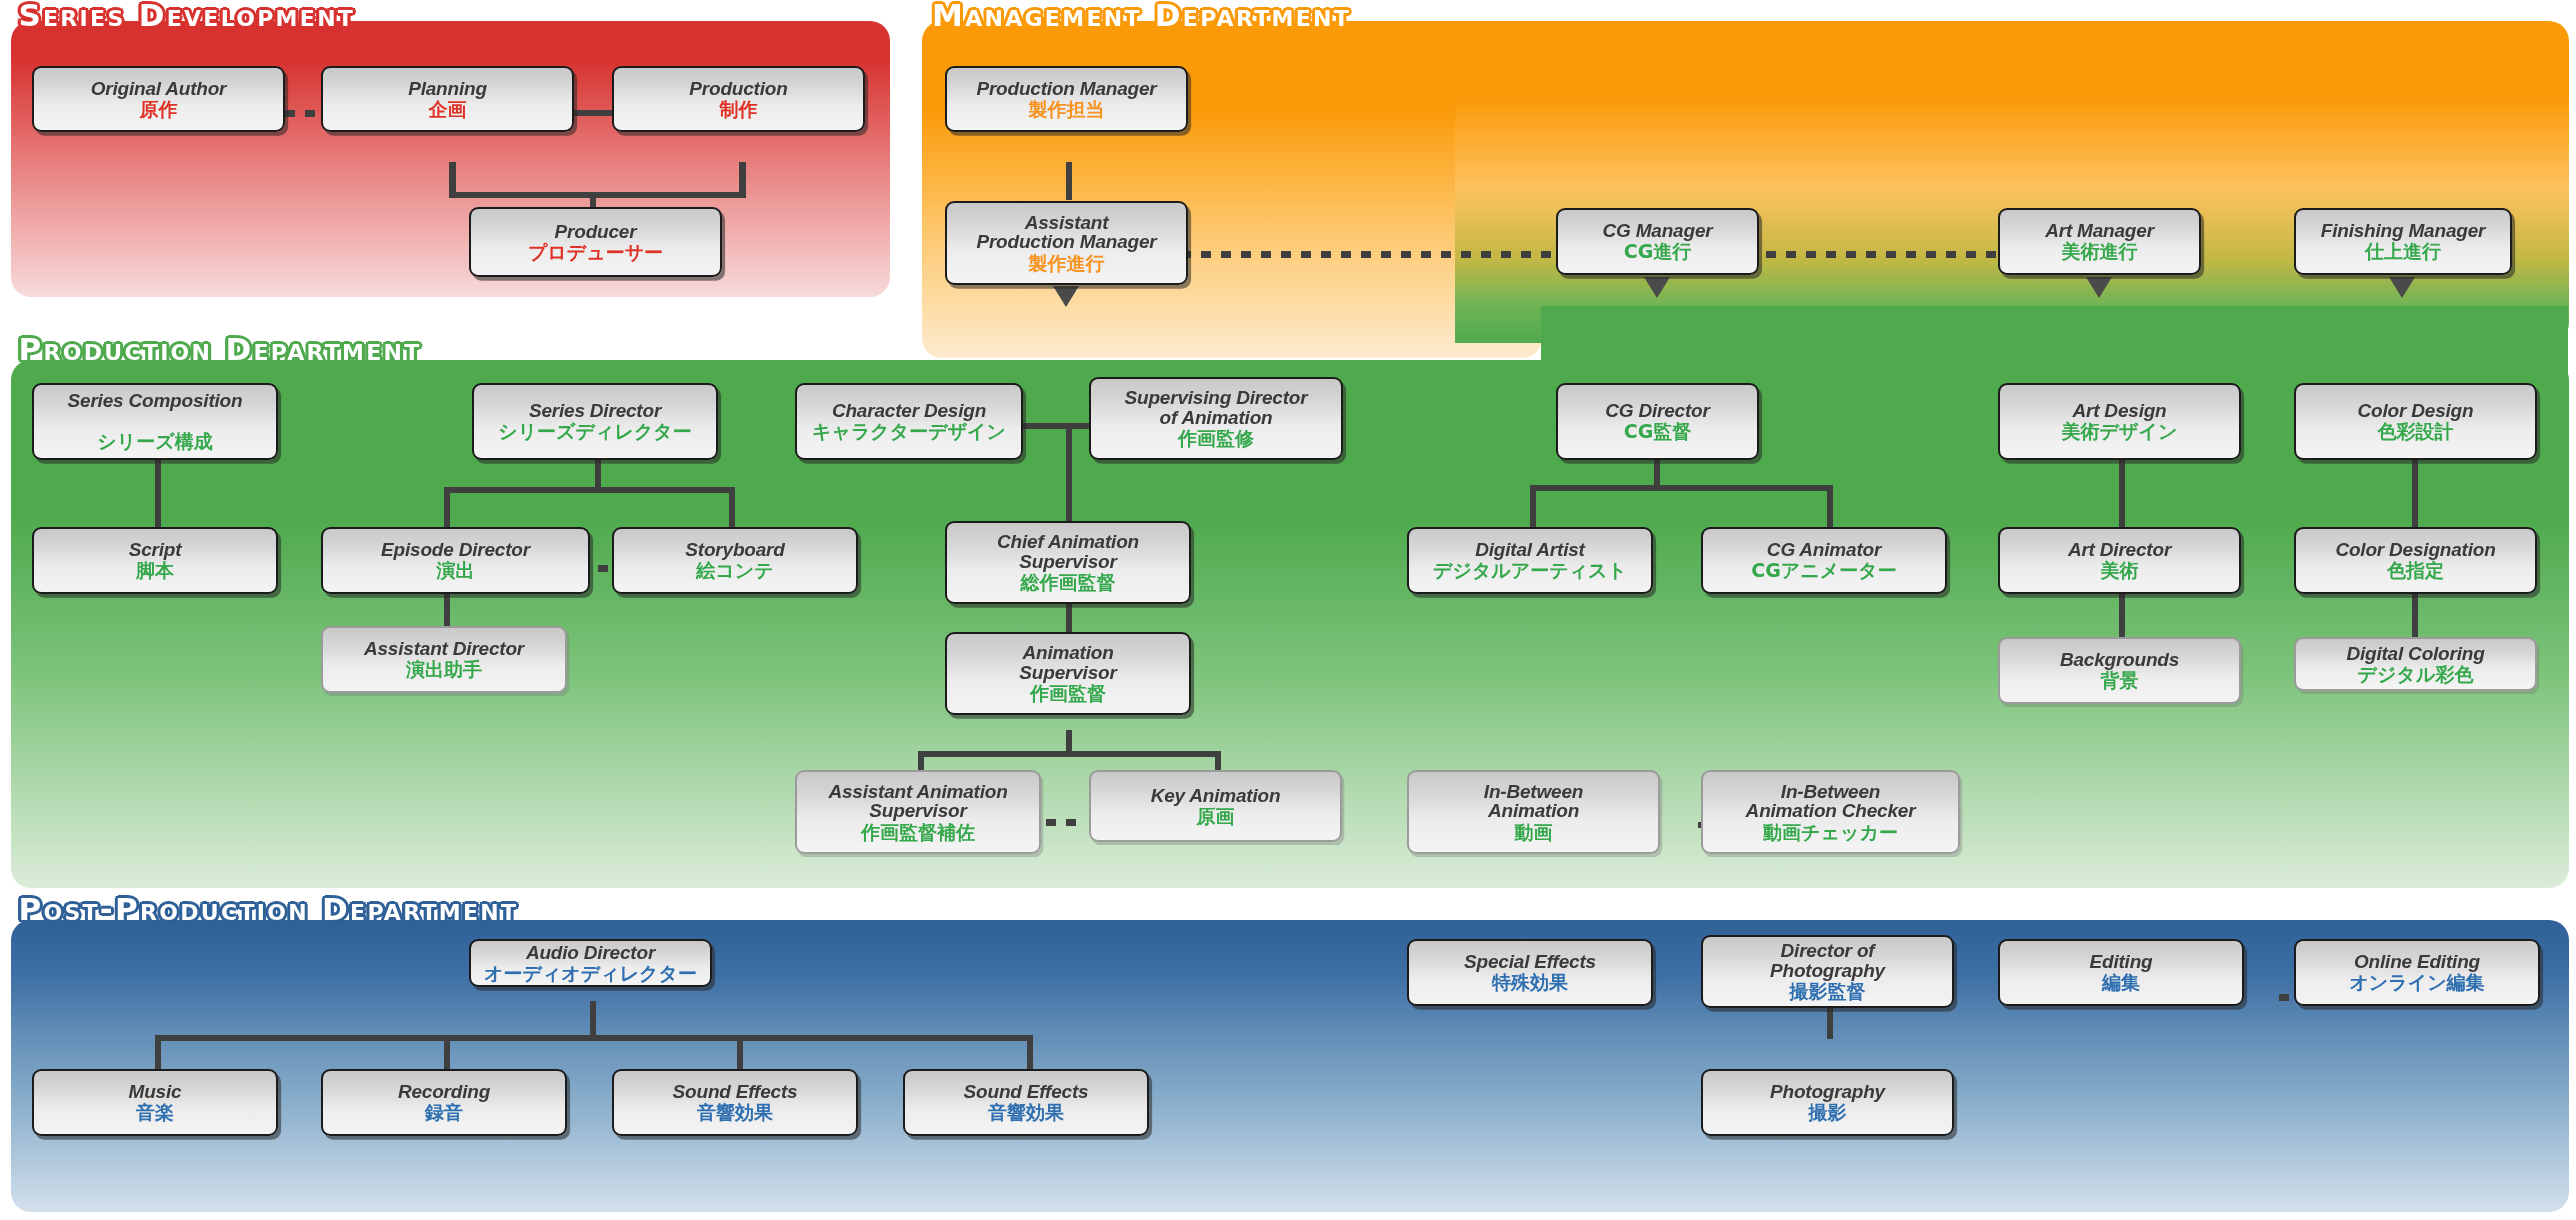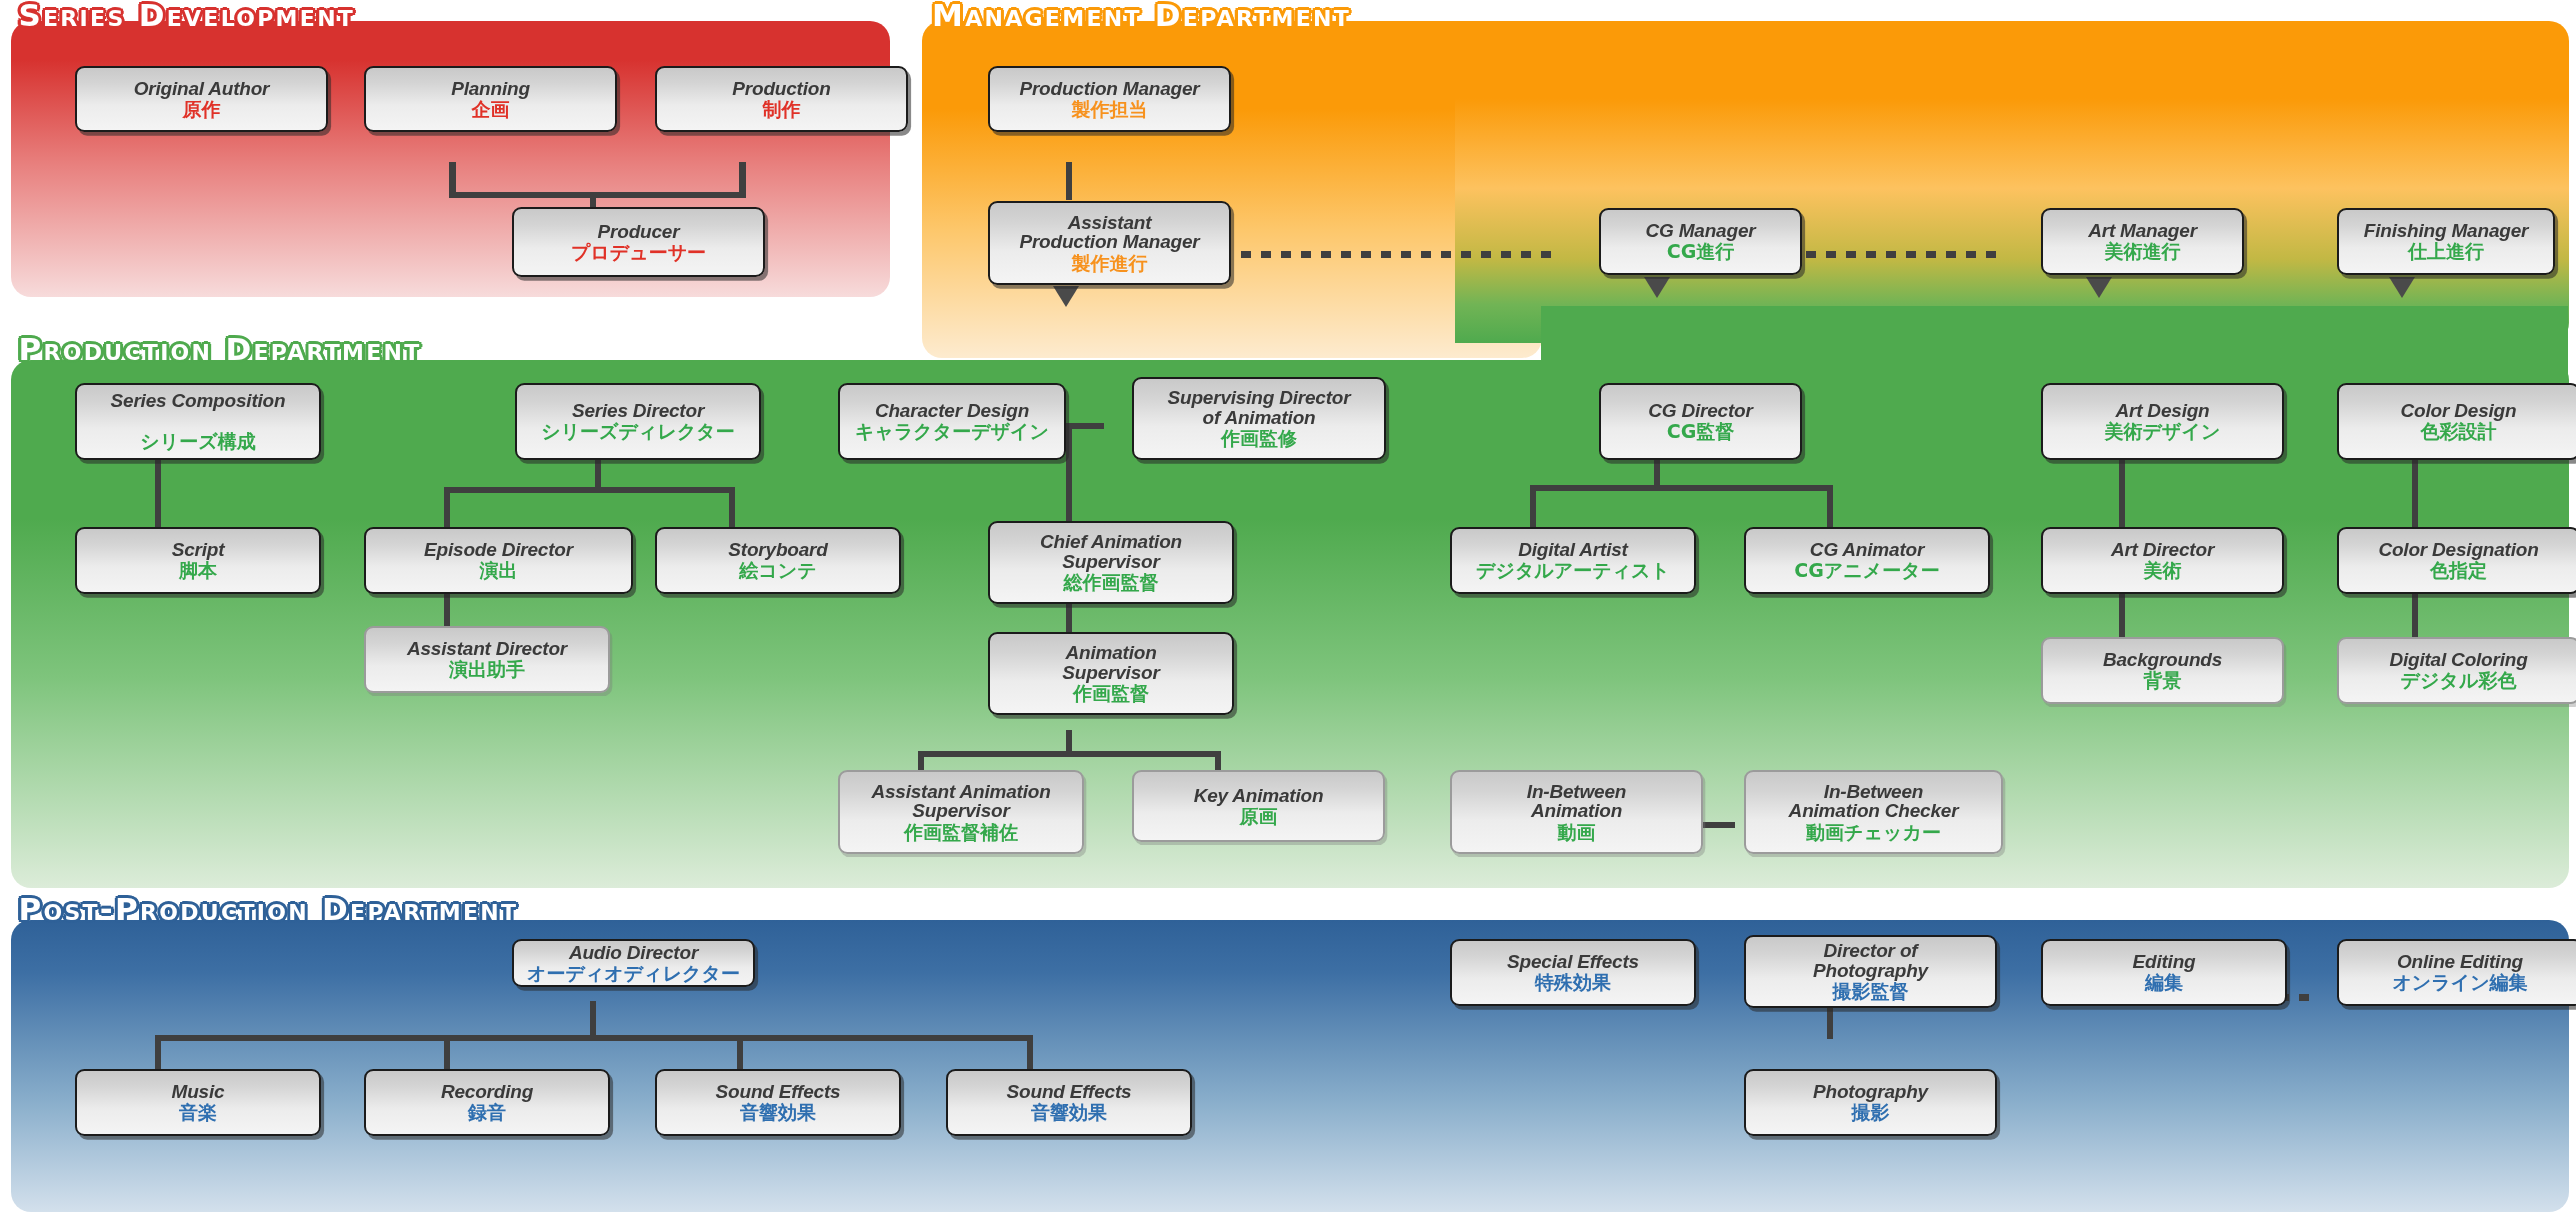--- a/index.html
+++ b/index.html
@@ -53,21 +53,21 @@
       -2.3px -2.3px 0 #2f6198, 2.3px -2.3px 0 #2f6198, -2.3px 2.3px 0 #2f6198, 2.3px 2.3px 0 #2f6198,
       0 -3.1px 0 #2f6198, 0 3.1px 0 #2f6198, -3.1px 0 0 #2f6198, 3.1px 0 0 #2f6198;}
 
   
   .node{
     position:absolute;box-sizing:border-box;
     background:linear-gradient(to bottom,#c9c9c9 0%,#d4d4d4 24%,#ececec 60%,#f4f4f4 100%);
     border:2.3px solid #1b1b1b;border-radius:9.2px;
     box-shadow:3.1px 3.8px 0 rgba(40,40,40,.55);
     display:flex;flex-direction:column;align-items:center;justify-content:center;
-    text-align:center;padding:1.5px 4.6px;z-index:30;margin-left:43px;
+    text-align:center;padding:1.5px 4.6px;z-index:30;
   }
   .node.soft{border:2.3px solid #9b9b9b;box-shadow:2.3px 3.1px 0 rgba(120,120,120,.35);}
   .en{
     font-size:19px;font-weight:bold;font-style:italic;color:#3a3a3a;
     line-height:1.02;letter-spacing:-0.2px;white-space:nowrap;
   }
   .jp{
     font-size:19px;font-weight:bold;line-height:1.08;white-space:nowrap;
     font-family:"DejaVu Sans","Liberation Sans",sans-serif;margin-top:0.8px;
   }
@@ -298,21 +298,21 @@
   </div>
 
   <div class="node" style="left:2294px;top:383px;width:243px;height:77px;">
     <div class="en">Color Design</div>
     <div class="jp jp-green">色彩設計</div>
   </div>
   <div class="node" style="left:2294px;top:527px;width:243px;height:67px;">
     <div class="en">Color Designation</div>
     <div class="jp jp-green">色指定</div>
   </div>
-  <div class="node soft" style="left:2294px;top:637px;width:243px;height:67px;">
+  <div class="node soft" style="left:2294px;top:637px;width:243px;height:54px;">
     <div class="en">Digital Coloring</div>
     <div class="jp jp-green">デジタル彩色</div>
   </div>
 
   <div class="ln ln-v" style="left:590px;top:1001px;height:37px;"></div>
   <div class="ln ln-h" style="left:155px;top:1035px;width:877px;"></div>
   <div class="ln ln-v" style="left:155px;top:1035px;height:35px;"></div>
   <div class="ln ln-v" style="left:444px;top:1035px;height:35px;"></div>
   <div class="ln ln-v" style="left:737px;top:1035px;height:35px;"></div>
   <div class="ln ln-v" style="left:1027px;top:1035px;height:35px;"></div>

